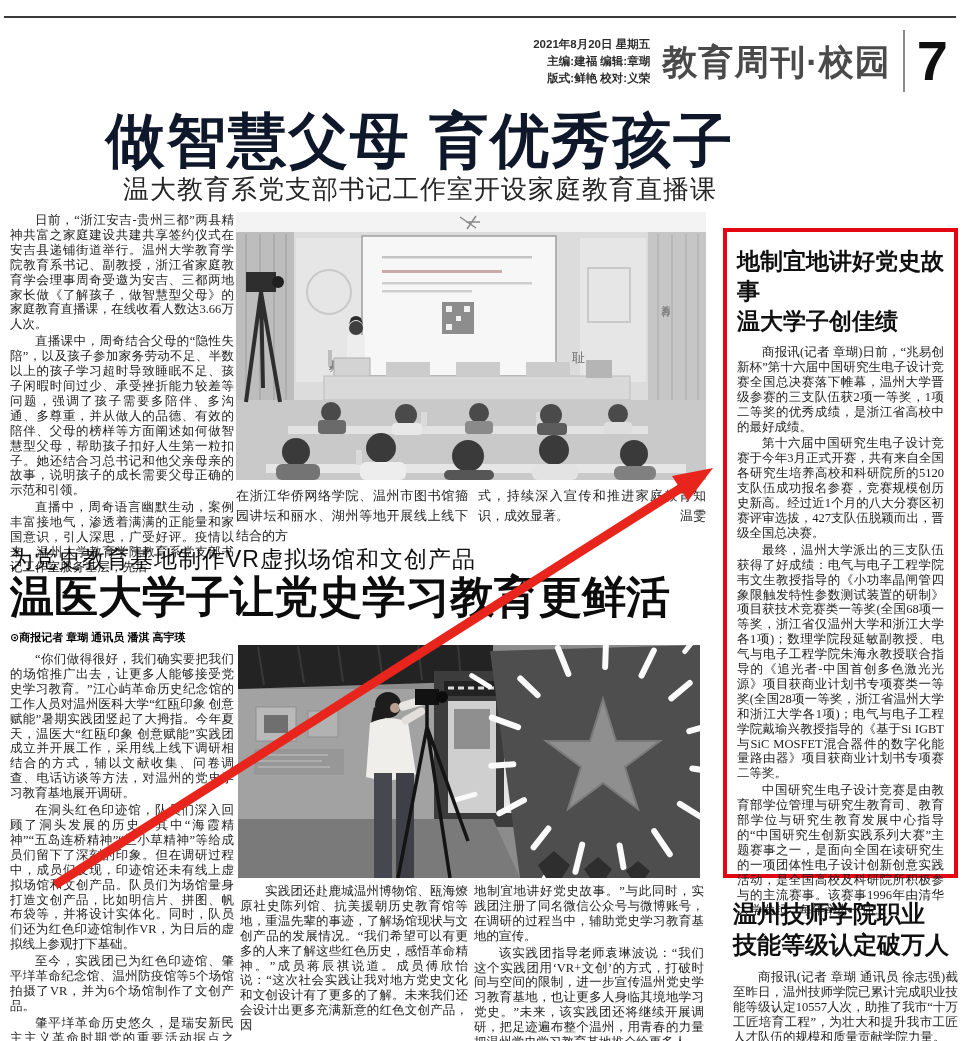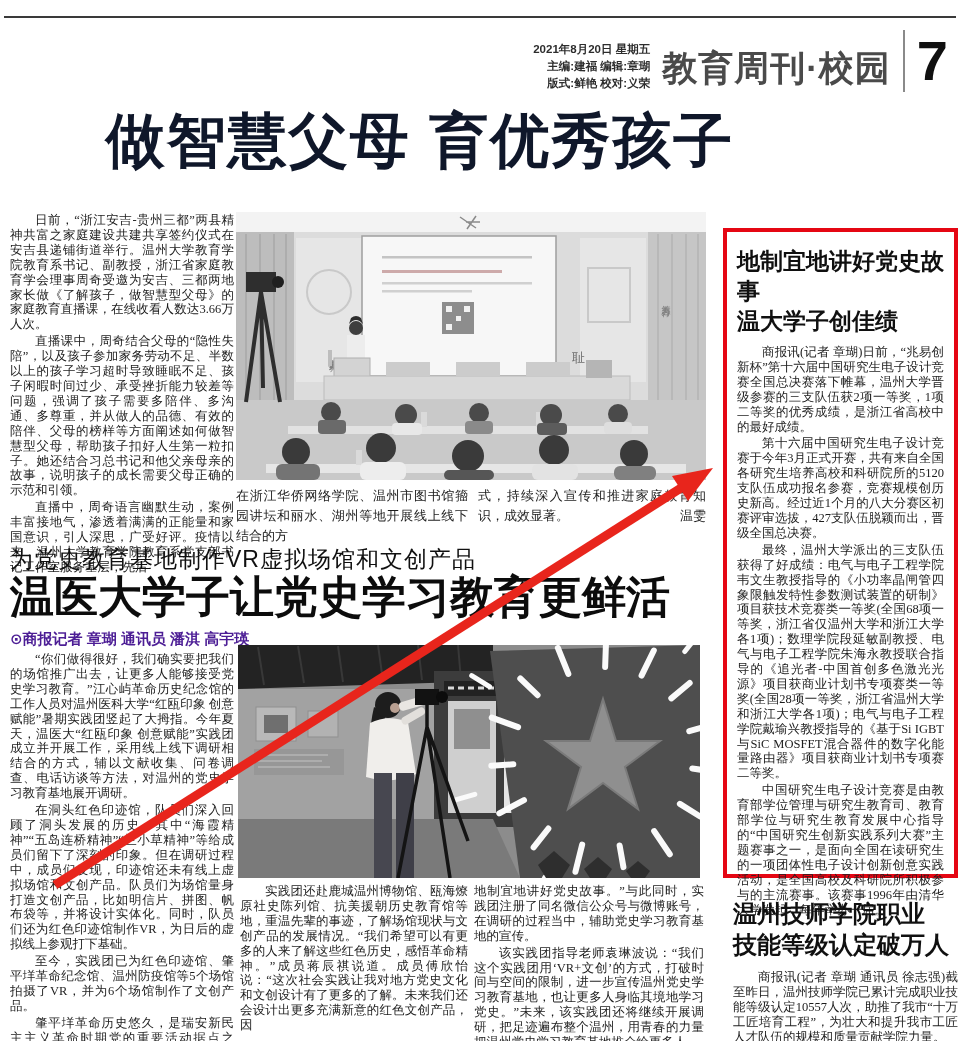--- a/index.html
+++ b/index.html
@@ -5,21 +5,21 @@
   html,body { margin:0; padding:0; background:#e9e9e9; }
   .page {
     position:relative; width:962px; height:1041px; margin:0 auto;
     background:#ffffff; overflow:hidden;
     font-family:"Liberation Sans","DejaVu Sans",sans-serif;
     color:#1c1c1c;
   }
   .top-rule { position:absolute; left:4px; top:16px; width:952px; height:2px; background:#3a3a3a; }
 
   
-  .masthead { position:absolute; top:30px; right:8px; display:flex; align-items:flex-end; gap:12px; }
+  .masthead { position:absolute; top:30px; right:8px; display:flex; align-items:center; gap:12px; }
   .mast-meta { text-align:right; font-size:11.5px; line-height:17px; font-weight:bold; color:#2d2d2d; }
   .mast-title-wrap { text-align:right; }
   .brand { color:#c9463d; font-size:17px; font-weight:bold; letter-spacing:2px; margin-right:4px; }
   .section-title { font-size:35px; color:#4a4a4a; font-weight:bold; letter-spacing:1px; margin-top:3px; white-space:nowrap; }
   .mast-divider { width:2px; height:62px; background:#8a8a8a; }
   .page-number { font-size:56px; font-weight:bold; color:#101010; line-height:62px; padding-right:6px; }
 
   
   .bodycol p { font-size:12.5px; line-height:14.9px; text-align:justify; text-indent:2em;
     margin:0 0 2px; color:#1c1c1c; font-family:"Liberation Serif","DejaVu Serif",serif; }
@@ -35,21 +35,21 @@
   .capA { position:absolute; left:236px; top:486px; width:232px; }
   .capB { position:absolute; left:478px; top:486px; width:228px; }
   .caption p { font-size:13px; line-height:20px; text-indent:0; text-align:justify;
     font-family:"Liberation Serif","DejaVu Serif",serif; margin:0; }
   .credit { float:right; padding-left:10px; }
 
   
   .story2-kicker { position:absolute; left:10px; top:544px; font-size:23px; color:#101010; letter-spacing:1px; white-space:nowrap; }
   .story2-headline { position:absolute; left:10px; top:568px; margin:0; font-size:44px; font-weight:900;
     color:#0c0c0c; letter-spacing:0; white-space:nowrap; }
-  .story2-byline { position:absolute; left:10px; top:630px; font-size:15px; font-weight:bold; color:#4c1d95; }
+  .story2-byline { position:absolute; left:10px; top:630px; font-size:11px; font-weight:bold; color:#000000; }
   .story2-col1 { position:absolute; left:10px; top:652px; width:224px; height:389px; overflow:hidden; }
   .photo2 { position:absolute; left:238px; top:645px; width:462px; height:233px; }
   .story2-col2 { position:absolute; left:240px; top:884px; width:228px; height:157px; overflow:hidden; }
   .story2-col3 { position:absolute; left:474px; top:884px; width:230px; height:157px; overflow:hidden; }
 
   
   .highlight-box { position:absolute; left:723px; top:228px; width:235px; height:650px;
     box-sizing:border-box; border:4px solid #e50613; padding:14px 10px 10px; background:#fff; }
   .box-headline { margin:0 0 9px; font-size:23px; line-height:30px; font-weight:800; color:#101010; }
   .bottom-art { position:absolute; left:733px; top:898px; width:225px; }
@@ -72,20 +72,21 @@
       <div>版式:鲜艳 校对:义荣</div>
     </div>
     <div class="mast-title-wrap">
       <div class="section-title">教育周刊·校园</div>
     </div>
     <div class="mast-divider"></div>
     <div class="page-number">7</div>
   </div>
 
   <h1 class="lead-headline">做智慧父母 育优秀孩子</h1>
+  <div class="lead-subhead">温大教育系党支部书记工作室开设家庭教育直播课</div>
 
   <div class="lead-col bodycol">
     <p>日前，“浙江安吉-贵州三都”两县精神共富之家庭建设共建共享签约仪式在安吉县递铺街道举行。温州大学教育学院教育系书记、副教授，浙江省家庭教育学会理事周奇受邀为安吉、三都两地家长做《了解孩子，做智慧型父母》的家庭教育直播课，在线收看人数达3.66万人次。</p>
     <p>直播课中，周奇结合父母的“隐性失陪”，以及孩子参加家务劳动不足、半数以上的孩子学习超时导致睡眠不足、孩子闲暇时间过少、承受挫折能力较差等问题，强调了孩子需要多陪伴、多沟通、多尊重，并从做人的品德、有效的陪伴、父母的榜样等方面阐述如何做智慧型父母，帮助孩子扣好人生第一粒扣子。她还结合习总书记和他父亲母亲的故事，说明孩子的成长需要父母正确的示范和引领。</p>
     <p>直播中，周奇语言幽默生动，案例丰富接地气，渗透着满满的正能量和家国意识，引人深思，广受好评。疫情以来，温州大学教育学院教育系党支部书记工作室服务基层，先后</p>
   </div>
 
   <svg class="photo1" viewBox="0 0 470 268" preserveAspectRatio="none">
     <rect width="470" height="268" fill="#cfcfcf"></rect>
     <rect width="470" height="20" fill="#f3f3f3"></rect>

